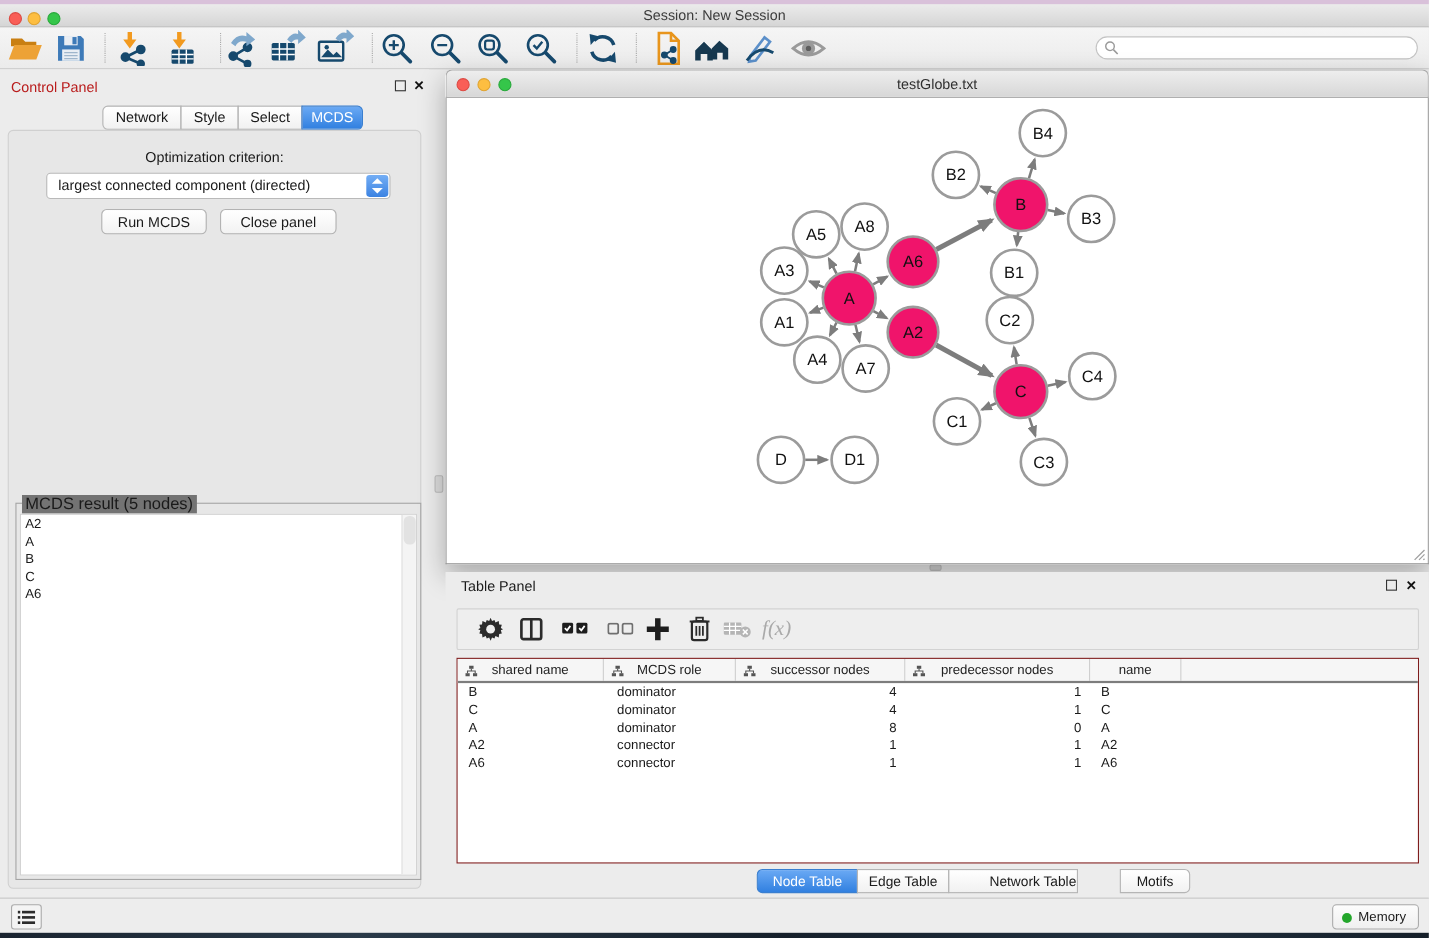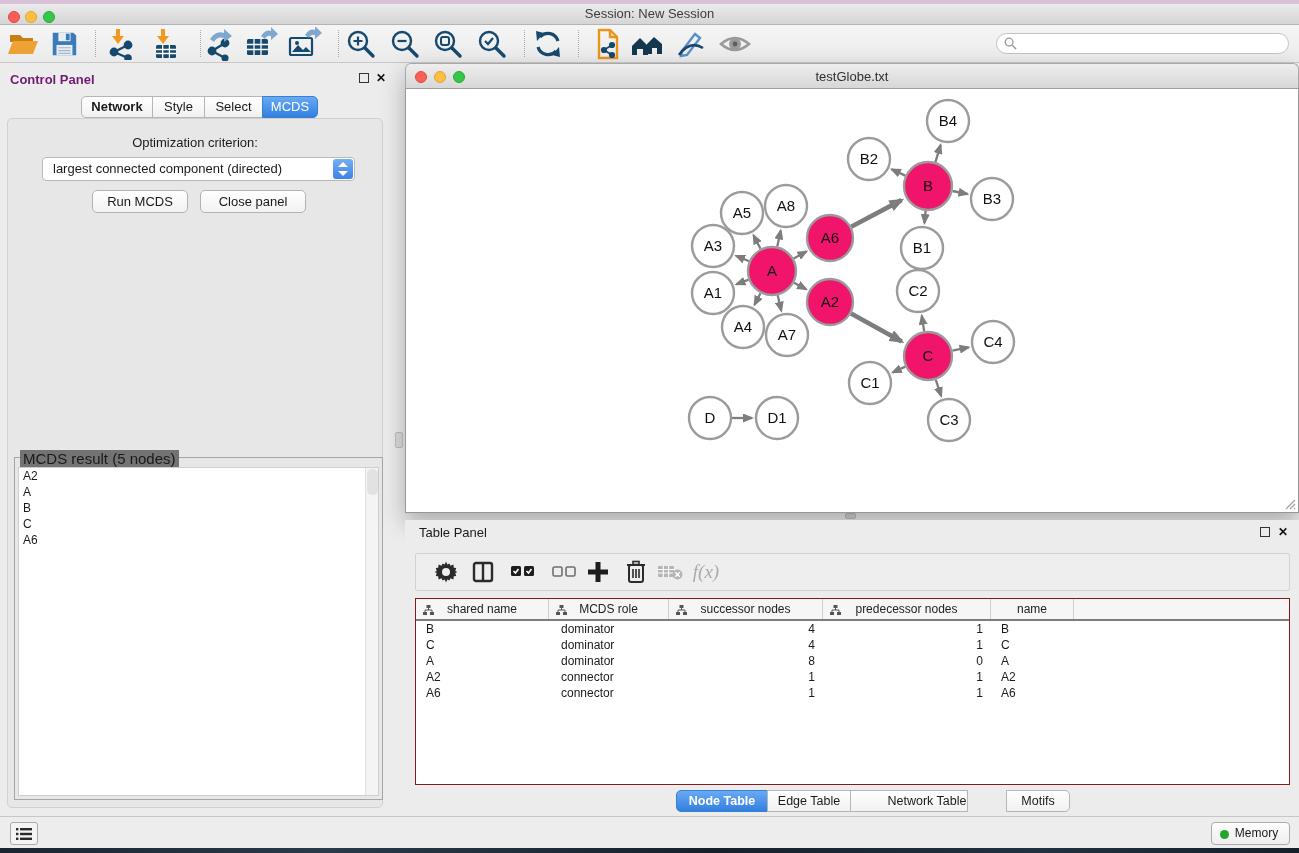--- a/index.html
+++ b/index.html
@@ -21,27 +21,27 @@
     background:linear-gradient(#f5f5f5,#ebebeb); border-bottom:1px solid #c9c9c9; }
   .tb-icon { position:absolute; top:25px; width:38px; height:38px; display:flex; align-items:center; justify-content:center; cursor:default; }
   .tb-sep { position:absolute; top:30px; height:27px; width:0; border-left:1px dotted #a9a9a9; }
   #search-wrap { position:absolute; left:996px; top:33px; width:293px; height:21px; }
   #search-input { width:100%; height:100%; border:1px solid #c3c3c3; border-radius:11px;
     padding-left:26px; font-size:12px; background:#fff; outline:none; }
   #search-icon { position:absolute; left:8px; top:4px; }
 
   
   #control-panel { left:0; top:63px; width:390px; height:753px; background:#ececec; }
-  #cp-title { left:10px; top:9px; font-size:13px; color:#701a75;font-weight:bold; }
+  #cp-title { left:10px; top:9px; font-size:13px; color:#b91c1c; }
   .win-float { position:absolute; width:10px; height:10px; border:1.5px solid #333; background:transparent; }
   .win-close { position:absolute; font-size:12px; font-weight:bold; color:#111; line-height:12px; }
   #cp-tabs { left:77px; top:33px; height:22px; display:flex; }
   .seg-tab { height:22px; border:1px solid #b5b5b5; background:linear-gradient(#ffffff,#f1f1f1);
     font-size:13px; line-height:20px; text-align:center; margin-left:-1px; color:#1a1a1a; }
-  .seg-tab.first { border-radius:5px 0 0 5px; margin-left:4px;font-weight:bold; }
+  .seg-tab.first { border-radius:5px 0 0 5px; margin-left:16px; }
   .seg-tab.last { border-radius:0 5px 5px 0; }
   .seg-tab.selected { background:linear-gradient(#6aa9f4,#3180e0); color:#fff; border-color:#3a7fd0; }
   #cp-body { left:7px; top:55px; width:376px; height:690px; background:#e7e7e7;
     border:1px solid #d0d0d0; border-radius:5px; }
   #opt-label { left:0; top:72px; width:390px; text-align:center; font-size:13px; }
   #criterion-select { left:42px; top:94px; width:313px; height:24px; background:#fff;
     border:1px solid #b9b9b9; border-radius:4px; font-size:13px; line-height:22px; padding-left:10px; }
   #criterion-stepper { position:absolute; right:1px; top:1px; width:20px; height:20px;
     background:linear-gradient(#74aef5,#3c83e2); border-radius:3px; }
   .stepper-arrow { position:absolute; left:5px; width:0; height:0; border-left:5px solid transparent; border-right:5px solid transparent; }

